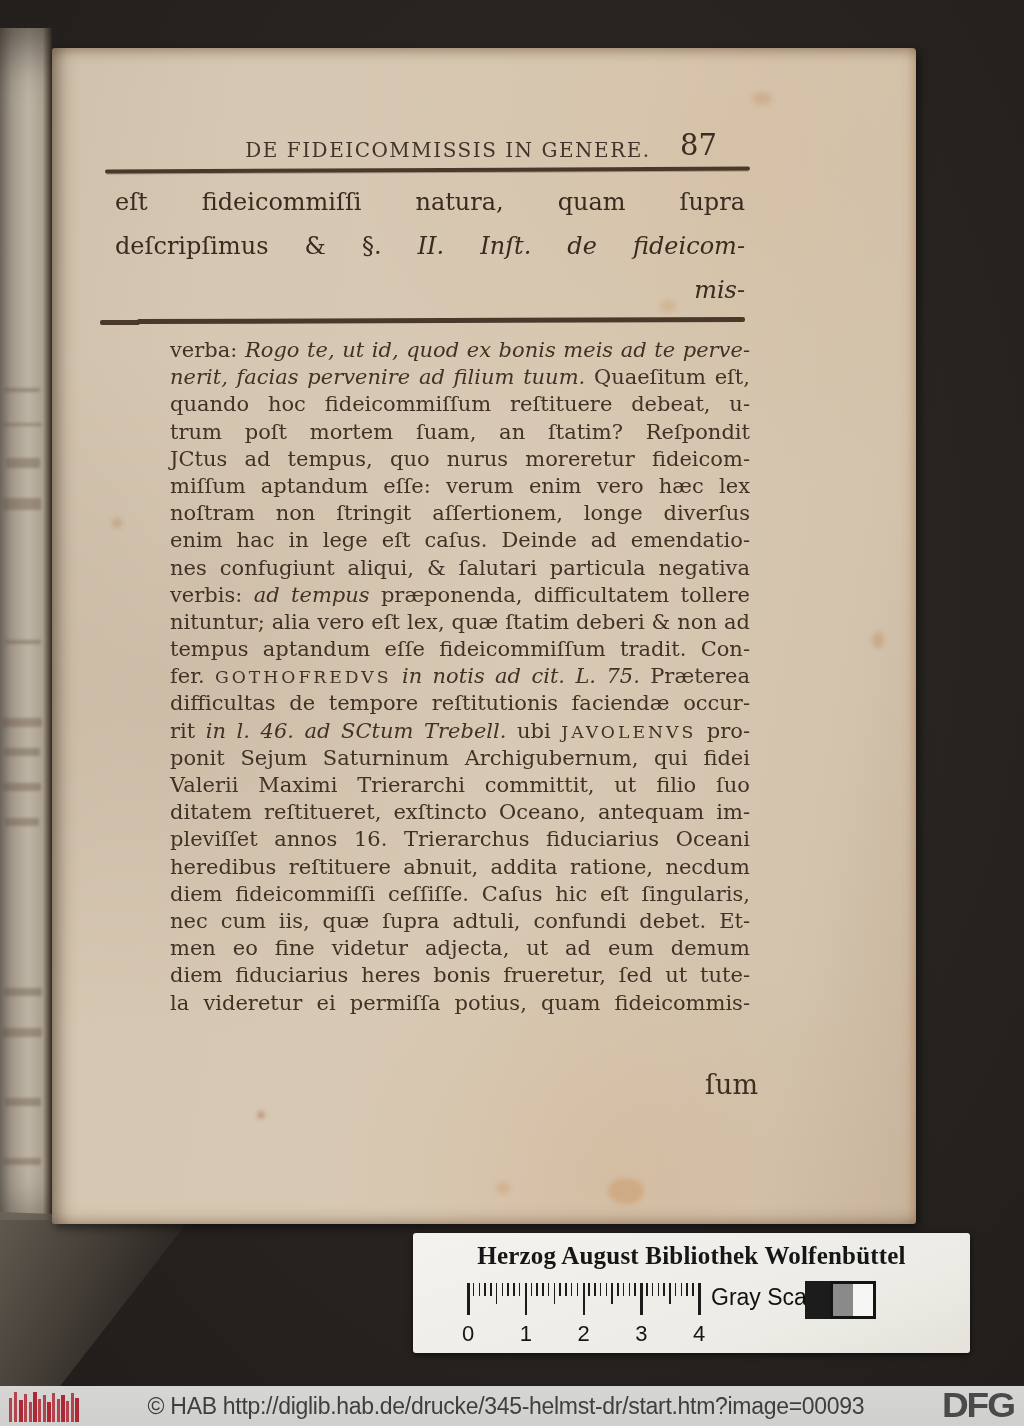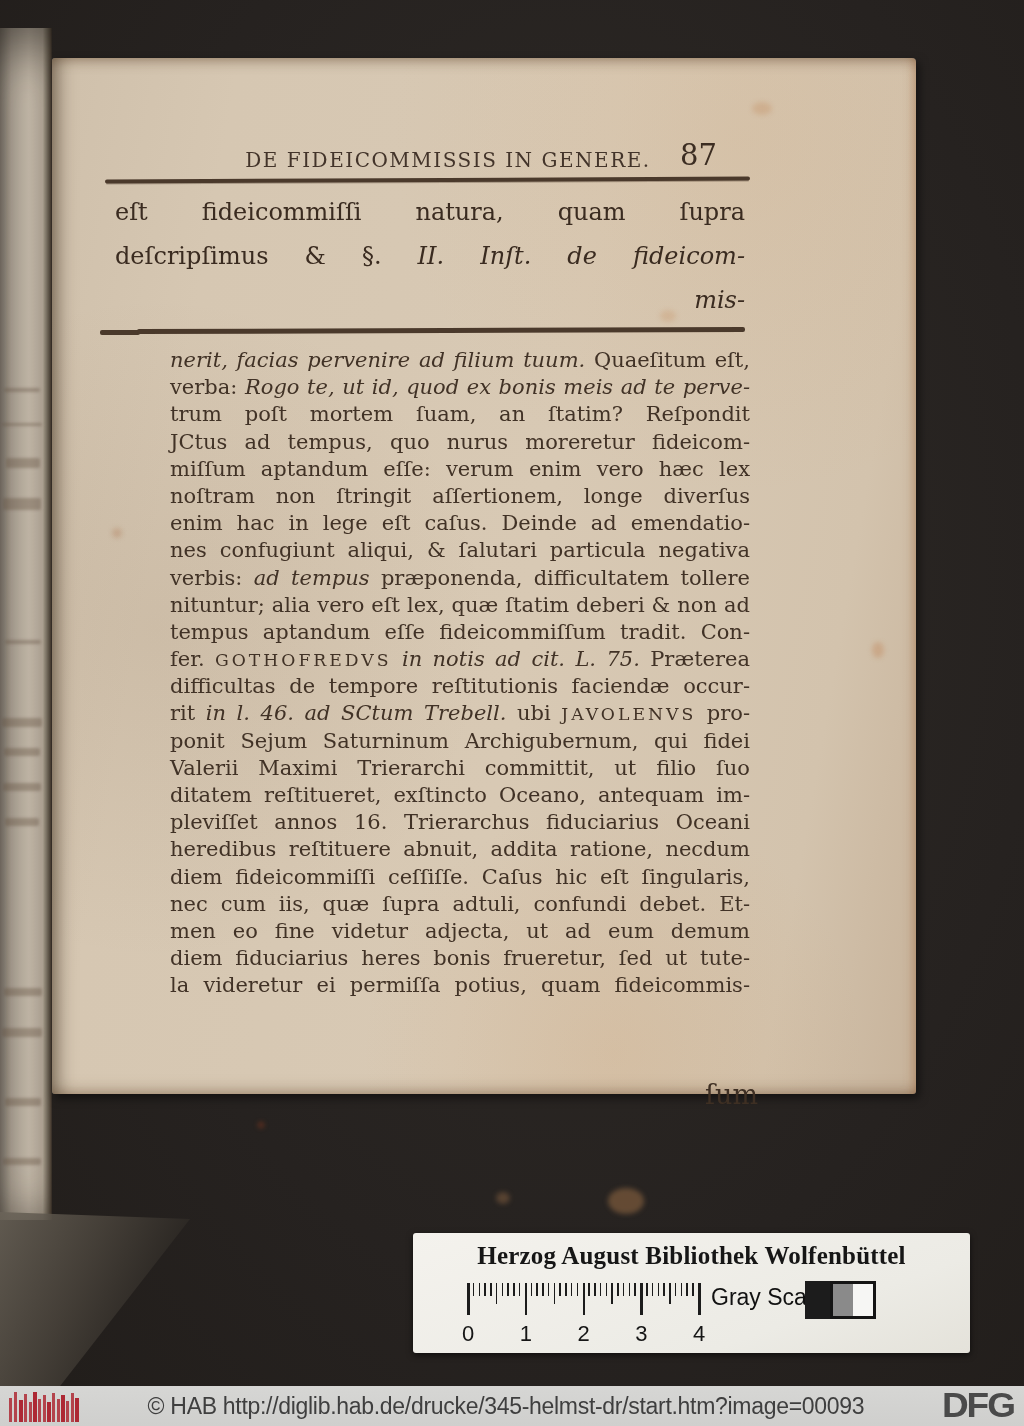--- a/index.html
+++ b/index.html
@@ -8,21 +8,21 @@
          font-family:"DejaVu Serif", serif;}
   
   #edge-strip{position:absolute;left:0;top:28px;width:52px;height:1192px;
      background:linear-gradient(to right,#7e776c 0%,#aca294 22%,#c4b9a9 55%,#b9ae9e 82%,#5a4f41 97%,#3a332b 100%);
      box-shadow:inset 0 40px 50px -20px rgba(20,16,12,.55), inset 0 -30px 40px -20px rgba(40,33,26,.4);}
   .ghost{position:absolute;background:rgba(96,80,64,.38);filter:blur(1.6px);border-radius:2px;transform:scaleX(-1);}
   #board-wedge{position:absolute;left:0;top:1212px;width:190px;height:178px;
      background:linear-gradient(115deg,#6b6459 0%,#4a443c 40%,#2a2622 75%);
      clip-path:polygon(0 0,100% 4%,30% 100%,0 100%);opacity:.85;}
   
-  #book-page{position:absolute;left:52px;top:58px;width:864px;height:1036px;
+  #book-page{position:absolute;left:52px;top:48px;width:864px;height:1176px;
      background:
        radial-gradient(circle at 80% 8%, rgba(208,160,110,.14), transparent 30%),
        radial-gradient(circle at 12% 55%, rgba(120,95,70,.10), transparent 35%),
        radial-gradient(circle at 65% 96%, rgba(205,150,95,.16), transparent 22%),
        linear-gradient(100deg, #cfc0ab 0%, #d6c7b2 18%, #d8c9b4 55%, #d3c3ad 85%, #c8b49c 99%),
        #d5c6b1;
      border-radius:3px 4px 3px 3px;
      box-shadow:inset 14px 0 18px -8px rgba(60,45,30,.55),
                 inset -7px 0 12px -6px rgba(160,95,50,.45),
                 inset 0 10px 14px -8px rgba(110,85,60,.45),
@@ -104,22 +104,23 @@
     <div id="main-heading">
         <div class="tline"><span class="seg-r">eſt fideicommiſſi natura, quam ſupra</span></div>
         <div class="tline"><span class="seg-r">deſcripſimus &amp; §. </span><span class="seg-i">II. Inſt. de fideicom-</span></div>
         <div class="tline right"><span class="seg-i">mis-</span></div>
       </div>
 
     <div id="rule-mid-a" class="rule"></div>
     <div id="rule-mid-b" class="rule"></div>
 
     <div id="body-text">
+        <div class="tline"><span class="seg-r">verba: </span><span class="seg-i">Rogo te, ut id, quod ex bonis meis ad te perve-</span></div>
         <div class="tline"><span class="seg-i">nerit, facias pervenire ad filium tuum.</span><span class="seg-r"> Quaeſitum eſt,</span></div>
-        <div class="tline"><span class="seg-r">verba: </span><span class="seg-i">Rogo te, ut id, quod ex bonis meis ad te perve-</span></div>
+        <div class="tline"><span class="seg-r">quando hoc fideicommiſſum reſtituere debeat, u-</span></div>
         <div class="tline"><span class="seg-r">trum poſt mortem ſuam, an ſtatim? Reſpondit</span></div>
         <div class="tline"><span class="seg-r">JCtus ad tempus, quo nurus moreretur fideicom-</span></div>
         <div class="tline"><span class="seg-r">miſſum aptandum eſſe: verum enim vero hæc lex</span></div>
         <div class="tline"><span class="seg-r">noſtram non ſtringit aſſertionem, longe diverſus</span></div>
         <div class="tline"><span class="seg-r">enim hac in lege eſt caſus. Deinde ad emendatio-</span></div>
         <div class="tline"><span class="seg-r">nes confugiunt aliqui, &amp; ſalutari particula negativa</span></div>
         <div class="tline"><span class="seg-r">verbis: </span><span class="seg-i">ad tempus</span><span class="seg-r"> præponenda, difficultatem tollere</span></div>
         <div class="tline"><span class="seg-r">nituntur; alia vero eſt lex, quæ ſtatim deberi &amp; non ad</span></div>
         <div class="tline"><span class="seg-r">tempus aptandum eſſe fideicommiſſum tradit. Con-</span></div>
         <div class="tline"><span class="seg-r">fer. </span><span class="seg-sc">GOTHOFREDVS</span><span class="seg-i"> in notis ad cit. L. 75.</span><span class="seg-r"> Præterea</span></div>

